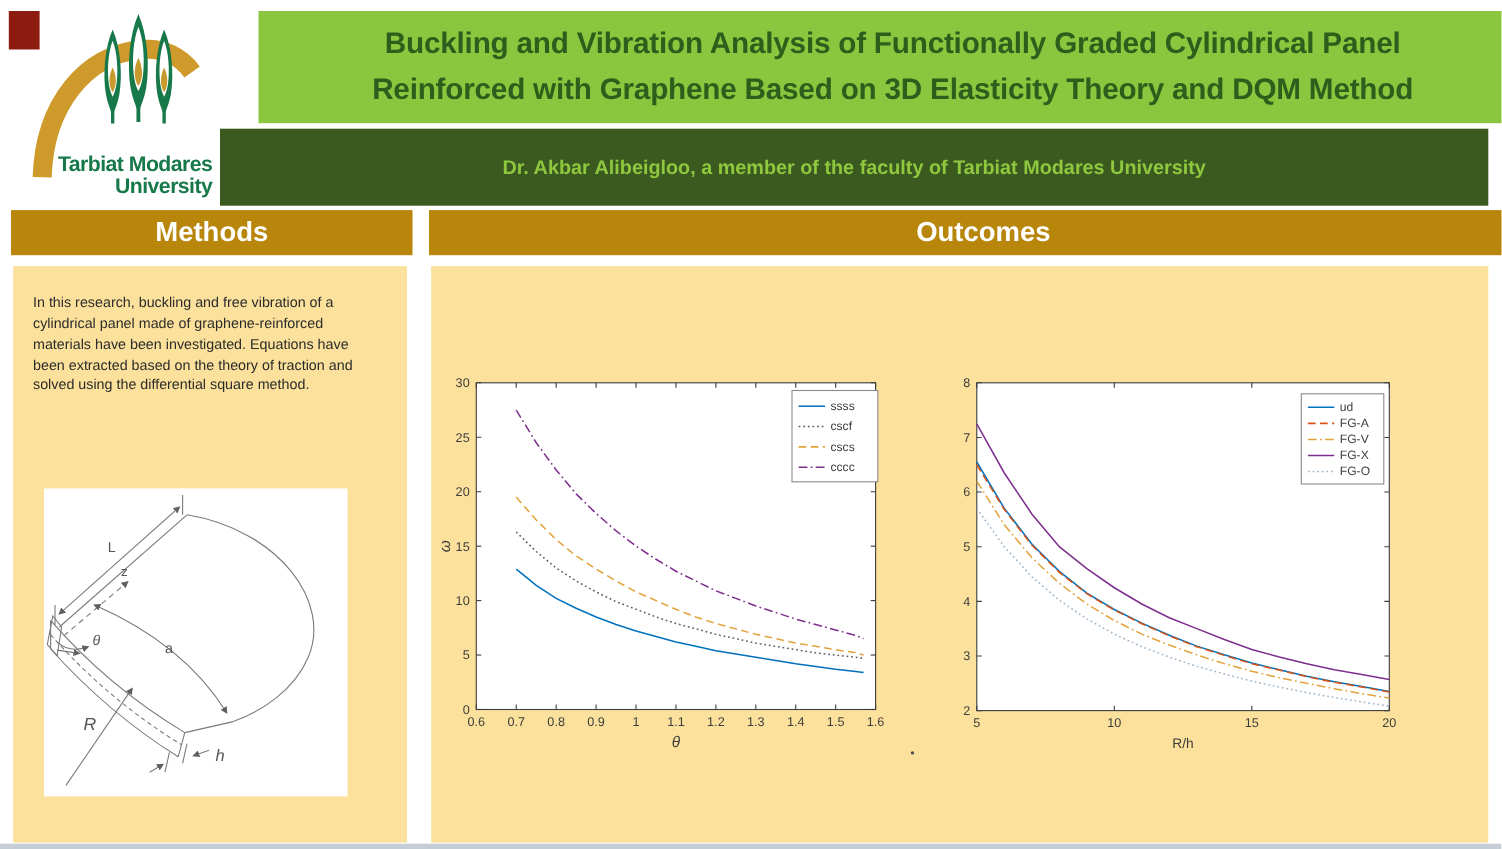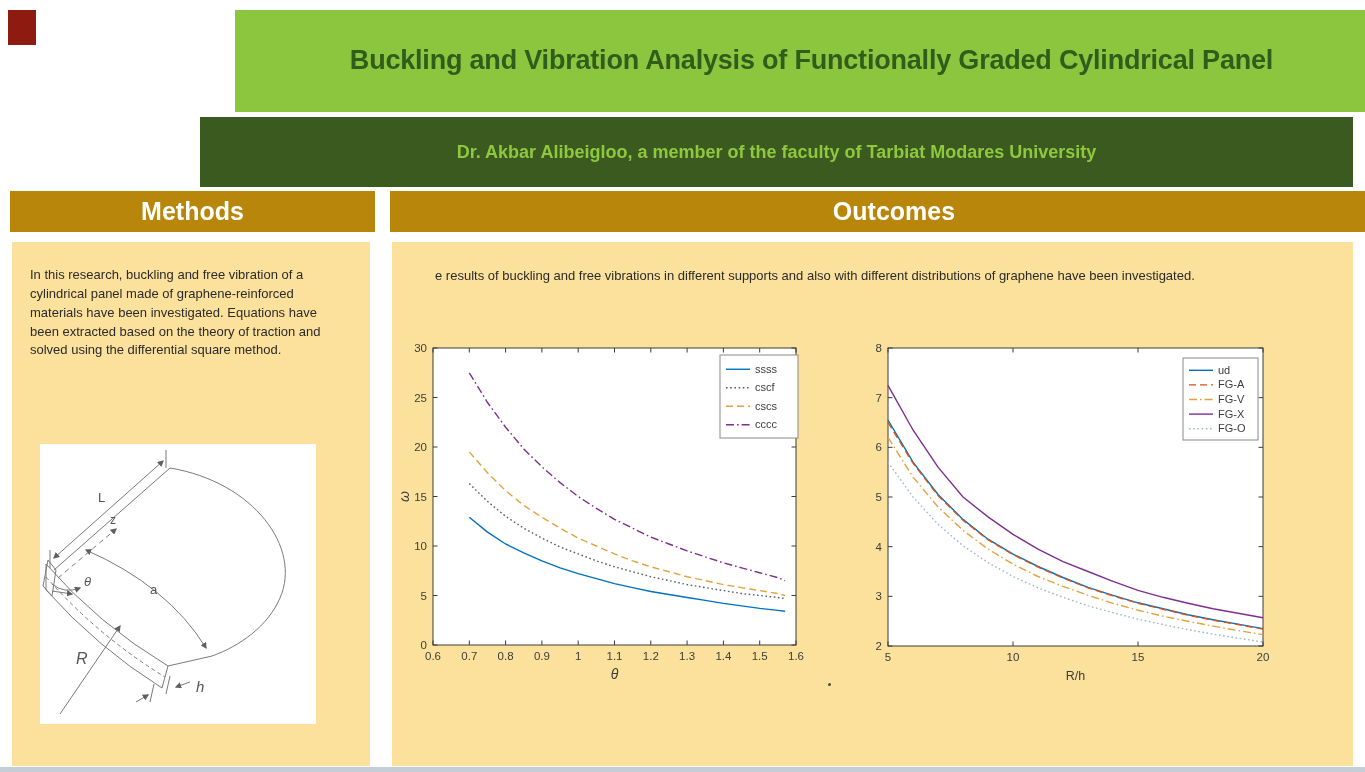--- a/index.html
+++ b/index.html
@@ -45,23 +45,48 @@
   #footer-strip{left:0;top:767px;width:1365px;height:5px;background:var(--footer_strip,#c5ced6);}
   svg text{font-family:"Liberation Sans",sans-serif;}
 </style>
 </head>
 <body>
 
 <div class="poster">
 
   <div id="red-square" class="abs"></div>
 
+  <div id="logo" class="abs">
+    <svg width="175" height="182" viewBox="0 0 172 178">
+      <path d="M 18,156 C 20,90 58,46 106,42 C 126,40 142,48 152,62" fill="none" stroke="#CE9A2B" stroke-width="17"></path>
+      <g>
+        <g transform="translate(104,10) scale(1.15)">
+          <path d="M0,0 C7,16 9,40 6,58 C4,68 2,70 1.5,74 L1.5,84 L-1.5,84 L-1.5,74 C-2,70 -4,68 -6,58 C-9,40 -7,16 0,0 Z" fill="#17794A"></path>
+          <path d="M0,10 C4,20 5,36 3.5,48 C2.5,55 1,58 0,60 C-1,58 -2.5,55 -3.5,48 C-5,36 -4,20 0,10 Z" fill="#FFFFFF"></path>
+          <path d="M0,34 C3.5,41 4,50 0,56 C-4,50 -3.5,41 0,34 Z" fill="#C8992B"></path>
+        </g>
+        <g transform="translate(81,24)">
+          <path d="M0,0 C7,16 9,40 6,58 C4,68 2,70 1.5,74 L1.5,84 L-1.5,84 L-1.5,74 C-2,70 -4,68 -6,58 C-9,40 -7,16 0,0 Z" fill="#17794A"></path>
+          <path d="M0,10 C4,20 5,36 3.5,48 C2.5,55 1,58 0,60 C-1,58 -2.5,55 -3.5,48 C-5,36 -4,20 0,10 Z" fill="#FFFFFF"></path>
+          <path d="M0,34 C3.5,41 4,50 0,56 C-4,50 -3.5,41 0,34 Z" fill="#C8992B"></path>
+        </g>
+        <g transform="translate(127,24)">
+          <path d="M0,0 C7,16 9,40 6,58 C4,68 2,70 1.5,74 L1.5,84 L-1.5,84 L-1.5,74 C-2,70 -4,68 -6,58 C-9,40 -7,16 0,0 Z" fill="#17794A"></path>
+          <path d="M0,10 C4,20 5,36 3.5,48 C2.5,55 1,58 0,60 C-1,58 -2.5,55 -3.5,48 C-5,36 -4,20 0,10 Z" fill="#FFFFFF"></path>
+          <path d="M0,34 C3.5,41 4,50 0,56 C-4,50 -3.5,41 0,34 Z" fill="#C8992B"></path>
+        </g>
+      </g>
+      <text x="170" y="150" text-anchor="end" font-size="19" font-weight="bold" fill="#17794A" letter-spacing="-0.5">Tarbiat Modares</text>
+      <text x="170" y="170" text-anchor="end" font-size="19" font-weight="bold" fill="#17794A" letter-spacing="-0.5">University</text>
+    </svg>
+  </div>
 
   <div class="title-banner abs">
     <div>Buckling and Vibration Analysis of Functionally Graded Cylindrical Panel</div>
+    <div>Reinforced with Graphene Based on 3D Elasticity Theory and DQM Method</div>
   </div>
 
   <div class="authors-banner abs">
     <div>Dr. Akbar Alibeigloo, a member of the faculty of Tarbiat Modares University</div>
   </div>
 
   <div id="banner-methods" class="gold-banner abs">
     <span>Methods</span>
   </div>
 
@@ -108,21 +133,20 @@
           <text x="44" y="142" font-size="13" font-style="italic">θ</text>
           <text x="110" y="150" font-size="13">a</text>
           <text x="36" y="220" font-size="16" font-style="italic">R</text>
           <text x="156" y="248" font-size="15" font-style="italic">h</text>
         </g>
       </svg>
     </div>
   </div>
 
   <div id="box-outcomes" class="content-box abs">
-    <p id="outcomes-paragraph" class="body-text abs" style="margin:0">e results of buckling and free vibrations in different supports and also with different distributions of graphene have been investigated.</p>
 
     <div id="chart-theta" class="chart abs"><svg width="410" height="352">
           <rect x="33" y="10" width="363" height="297" fill="#fff" stroke="#3c3c3c" stroke-width="1"></rect>
           <g>
             <line x1="33" y1="307" x2="33" y2="302.5" stroke="#3c3c3c"></line>
             <line x1="33" y1="10" x2="33" y2="14.5" stroke="#3c3c3c"></line>
             <text x="33" y="322" text-anchor="middle" font-size="11.5" fill="#3d3d3d">0.6</text>
             <line x1="69.29999999999998" y1="307" x2="69.29999999999998" y2="302.5" stroke="#3c3c3c"></line>
             <line x1="69.29999999999998" y1="10" x2="69.29999999999998" y2="14.5" stroke="#3c3c3c"></line>
             <text x="69.29999999999998" y="322" text-anchor="middle" font-size="11.5" fill="#3d3d3d">0.7</text>

